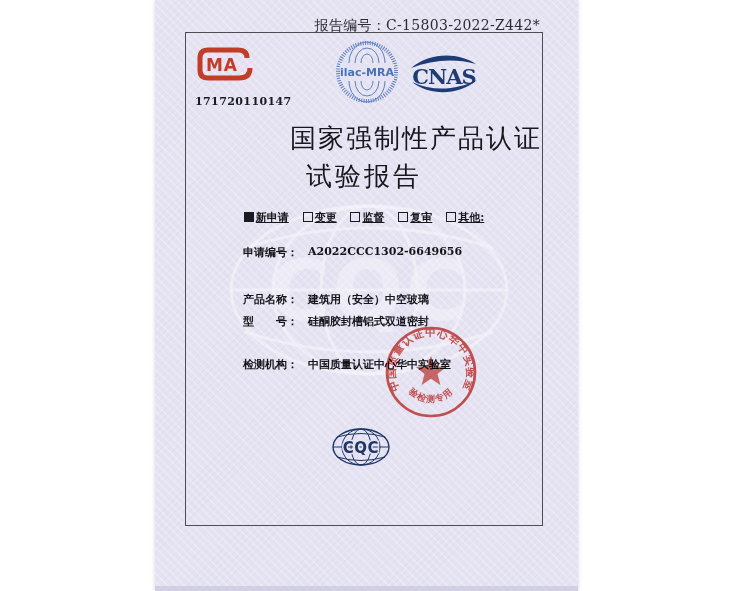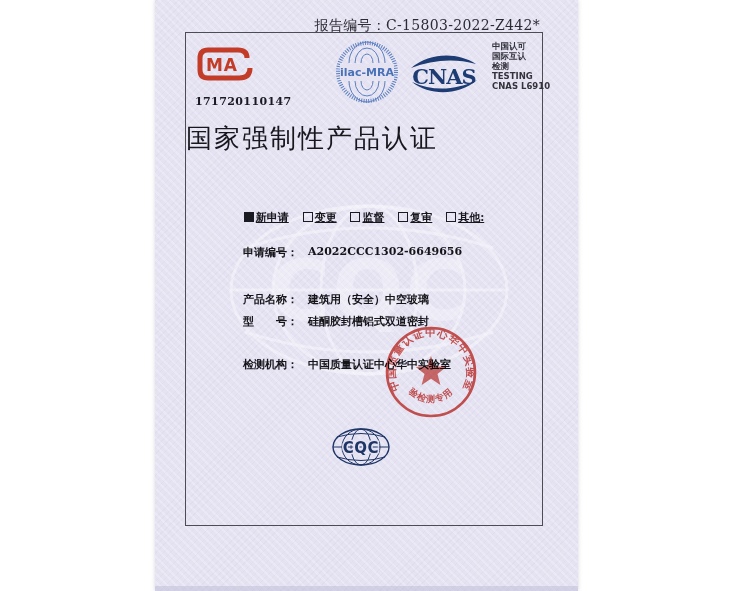--- a/index.html
+++ b/index.html
@@ -38,21 +38,21 @@
   .ilac{position:absolute;left:148px;top:6px;}
   .cnas{position:absolute;left:220px;top:18px;}
   .accred{
     position:absolute;left:306px;top:8px;width:60px;
     font-family:"DejaVu Sans","Liberation Sans",sans-serif;
     font-size:8.5px;font-weight:bold;color:#33333c;line-height:10px;
     white-space:nowrap;
   }
   
   .title1{
-    position:absolute;left:0;top:88px;width:100%;text-align:left;
+    position:absolute;left:0;top:88px;width:100%;text-align:right;
     font-size:26px;letter-spacing:2px;color:#17171d;font-weight:500;white-space:nowrap;
   }
   .title2{
     position:absolute;left:0;top:126px;width:100%;text-align:center;
     font-size:26px;letter-spacing:3px;color:#17171d;font-weight:500;white-space:nowrap;
   }
   
   .apptype{
     position:absolute;left:0;top:177px;width:100%;text-align:center;
     font-size:11px;color:#17171d;font-weight:bold;white-space:nowrap;z-index:2;
@@ -109,41 +109,35 @@
       <rect x="6" y="25" width="54" height="16" fill="#e5e3f2"></rect>
       <text x="33" y="37" font-size="11" font-weight="bold" fill="#4a72b8" font-family="DejaVu Sans, Liberation Sans, sans-serif" text-anchor="middle">ilac-MRA</text>
     </svg>
 
     <svg class="cnas" width="76" height="46" viewBox="0 0 76 46">
       <path d="M 5 17 C 24 1 52 1 70 13 C 48 7 26 9 5 17 Z" fill="#1e3c74"></path>
       <path d="M 6 31 C 24 45 52 45 71 29 C 50 39 28 41 6 31 Z" fill="#1e3c74"></path>
       <text x="38" y="33" font-size="21" font-weight="bold" fill="#1e3c74" font-family="DejaVu Serif, Liberation Serif, serif" text-anchor="middle" letter-spacing="-1">CNAS</text>
     </svg>
 
-    <div class="accred">
-      <div>中国认可</div>
-      <div>国际互认</div>
-      <div>检测</div>
-      <div>TESTING</div>
-      <div>CNAS L6910</div>
-    </div>
 
     <svg class="watermark" width="300" height="205" viewBox="0 0 300 205">
       <g stroke="rgba(255,255,255,0.75)" stroke-width="3" fill="none">
         <ellipse cx="150" cy="102" rx="138" ry="84"></ellipse>
         <ellipse cx="150" cy="102" rx="96" ry="84"></ellipse>
         <ellipse cx="150" cy="102" rx="48" ry="84"></ellipse>
         <line x1="12" y1="102" x2="288" y2="102"></line>
         <path d="M 26 60 Q 150 20 274 60"></path>
         <path d="M 26 144 Q 150 184 274 144"></path>
       </g>
       <text x="150" y="132" font-size="84" font-weight="bold" fill="rgba(255,255,255,0.55)" font-family="DejaVu Sans, Liberation Sans, sans-serif" text-anchor="middle" letter-spacing="2">CQC</text>
     </svg>
 
     <div class="title1">国家强制性产品认证</div>
+    <div class="title2">试验报告</div>
 
     <div class="apptype">
       <span class="opt">
         <span class="box" data-checked="true"></span><span>新申请</span>
       </span>
       <span class="opt">
         <span class="box" data-checked="false"></span><span>变更</span>
       </span>
       <span class="opt">
         <span class="box" data-checked="false"></span><span>监督</span>

